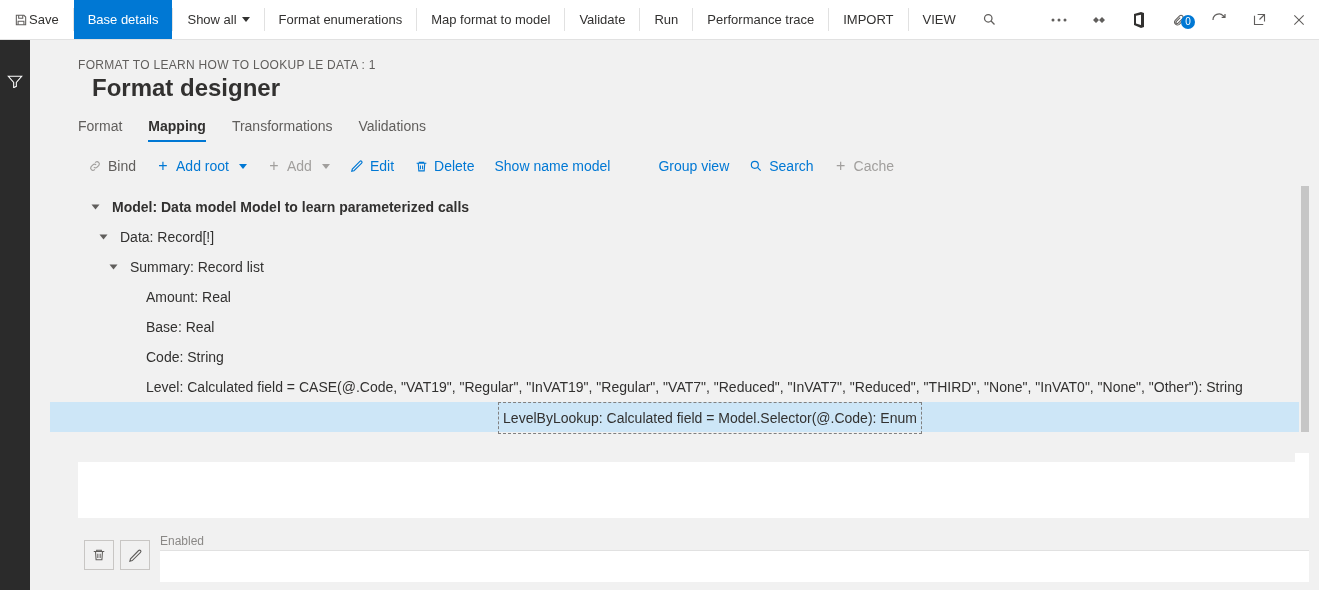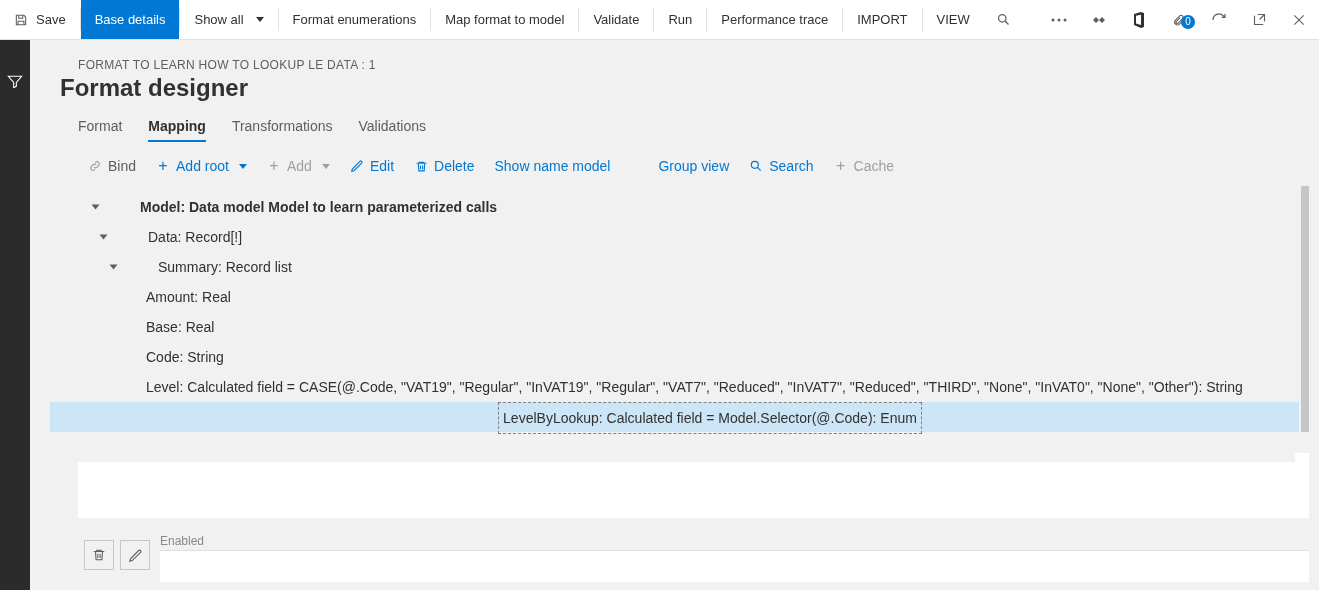--- a/index.html
+++ b/index.html
@@ -22,21 +22,21 @@
     border-bottom: 1px solid #e1e1e1;
     position: absolute; top:0; left:0; right:0;
     z-index: 5;
   }
   .cmd {
     display:flex; align-items:center;
     padding: 0 14px;
     color:#323130;
     cursor:pointer;
     white-space:nowrap;
-    gap:8px;
+    gap:1px;
   }
   .cmd.accent { background:#0078D4; color:#fff; }
   .sep { width:1px; background:#e1e1e1; margin:8px 0; }
   .chev-down { width:0;height:0;border-left:4px solid transparent;border-right:4px solid transparent;border-top:5px solid currentColor; margin-left:4px;}
   .topbar-right { margin-left:auto; display:flex; align-items:center; }
   .iconbtn { width:40px; display:flex; align-items:center; justify-content:center; cursor:pointer; color:#605e5c; position:relative;}
   .badge { position:absolute; top:4px; right:4px; background:#0078D4; color:#fff; font-size:10px; min-width:14px; height:14px; border-radius:7px; display:flex;align-items:center;justify-content:center; padding:0 3px;}
   svg { display:block; }
 
   
@@ -48,36 +48,36 @@
     padding-top:34px;
   }
 
   
   .main {
     position:absolute; top:40px; left:30px; right:0; bottom:0;
     background:#f1f1f1;
     overflow:hidden;
   }
   .breadcrumb { padding: 18px 0 0 48px; font-size:12px; letter-spacing:.3px; color:#605e5c; }
-  .page-title { padding: 2px 0 0 30px; font-size:24px; font-weight:600; }
+  .page-title { padding: 2px 0 0 30px; font-size:24px; font-weight:600;margin-left:32px; }
 
   .tabs { display:flex; gap:26px; padding: 16px 0 0 48px; font-size:14px; }
   .tab { padding-bottom:6px; color:#605e5c; cursor:pointer; }
   .tab.active { color:#323130; font-weight:600; border-bottom:2px solid #0078D4; }
 
   .toolbar { display:flex; align-items:center; gap:20px; padding: 16px 0 0 58px; font-size:14px; }
   .tbtn { display:flex; align-items:center; gap:6px; color:#605e5c; cursor:pointer; }
   .tbtn.blue { color:#0078D4; }
   .tbtn.linklike { color:#0078D4; }
   .tbtn .ic { width:14px; height:14px; display:flex;align-items:center;justify-content:center;}
 
   
   .tree-wrap { position:relative; margin-top:12px; }
   .tree { padding: 6px 0 0 58px; font-size:14px; line-height: 30px; }
-  .trow { display:flex; align-items:center; white-space:nowrap; padding-right:40px;gap:28px;}
+  .trow { display:flex; align-items:center; white-space:nowrap; padding-right:40px;}
   .caret { width:14px; display:inline-flex; justify-content:center; margin-right:10px; }
   .caret::before { content:''; width:0;height:0;border-top:4px solid transparent;border-bottom:4px solid transparent;border-left:5px solid #605e5c; transform:rotate(45deg) translateY(-1px);}
   .caret.open::before { transform:rotate(90deg);}
   .bold { font-weight:600; }
   .ind1 { padding-left: 8px; }
   .ind2 { padding-left: 18px; }
   .ind3 { padding-left: 58px; }
   .sel-outline {
     border:1px dashed #808080;
     padding:0 4px; margin-left:-5px;

